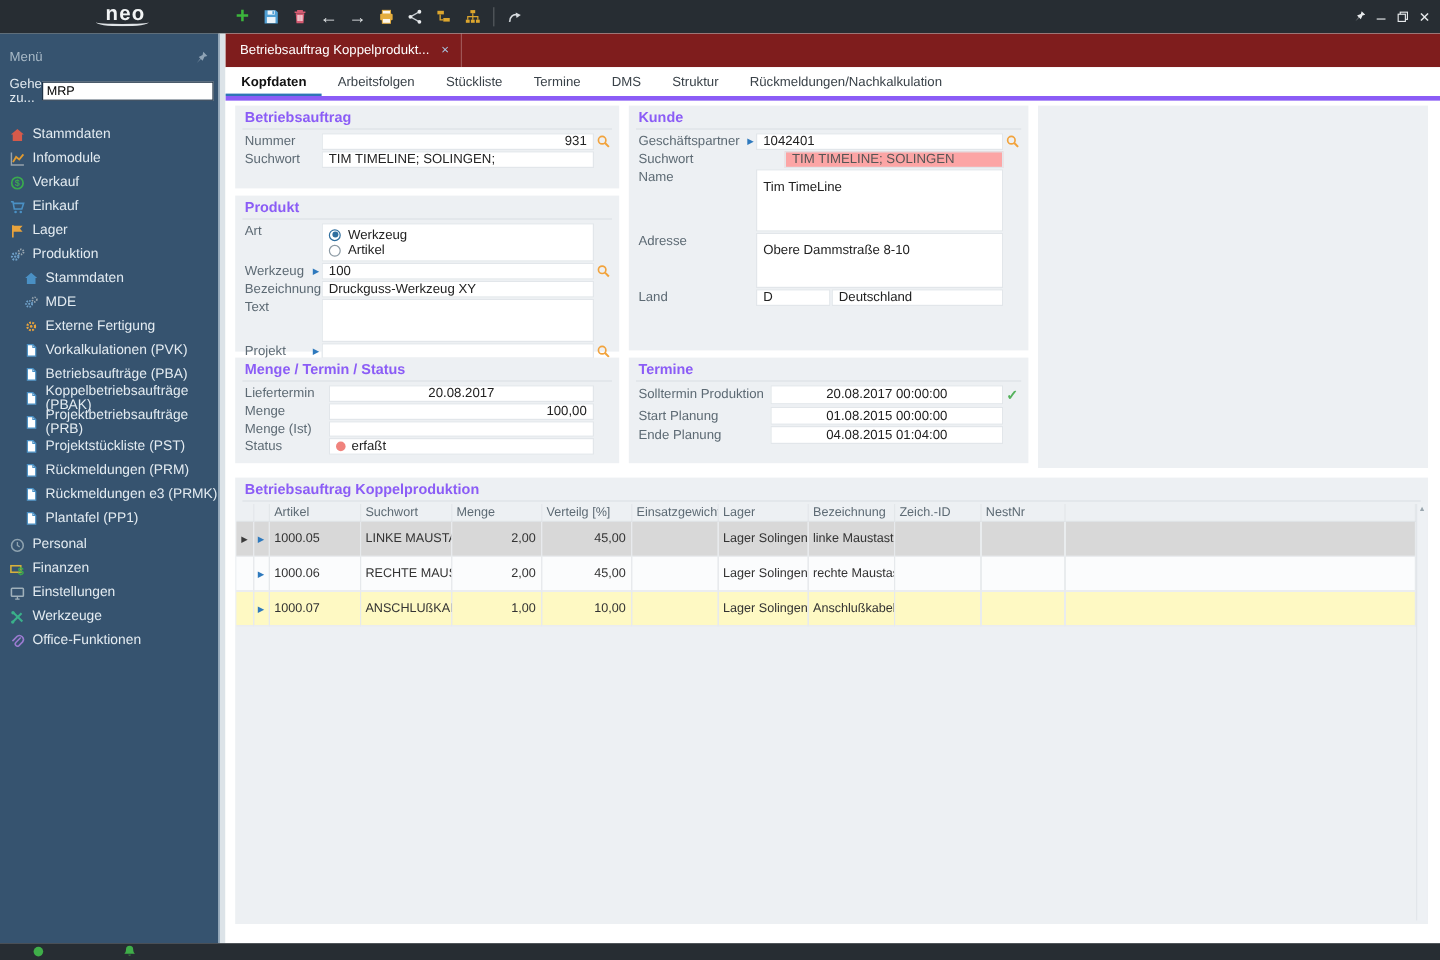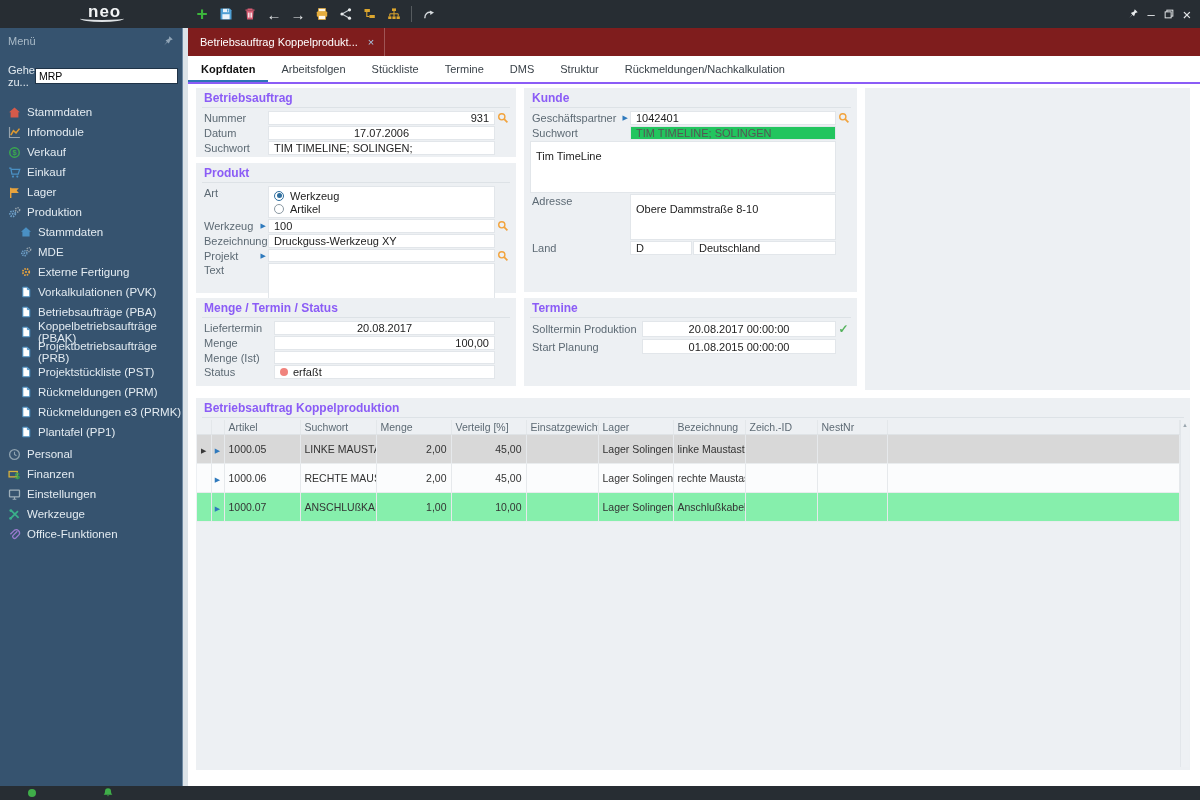--- a/index.html
+++ b/index.html
@@ -20,60 +20,60 @@
   .tsep { width:1px; height:16px; background:rgba(255,255,255,.22); margin:0 5px; }
   .winctl { position:absolute; right:4px; top:0; height:28px; display:flex; align-items:center; }
   .wbtn { width:18px; height:22px; display:flex; align-items:center; justify-content:center;
           color:#e6e9eb; font-size:13px; }
 
   
   .sidebar { position:absolute; left:0; top:28px; width:182px; height:758px; background:#36536f;
              color:#e3ebf1; }
   .sgutter { position:absolute; left:182px; top:28px; width:6px; height:758px; background:#dce3e8;
              border-left:1px solid #6f8aa3; }
-  .menuhdr { height:26px; display:flex; align-items:center; padding:0 8px; color:#a9bac7;
+  .menuhdr { height:26px; display:flex; align-items:flex-end; padding:0 8px; color:#a9bac7;
              font-size:11px; }
   .menuhdr .sp { flex:1; }
   .gotorow { display:flex; align-items:center; padding:4px 6px 4px 8px; margin-top:6px; }
   .gotolbl { font-size:11px; width:38px; }
   .gotoinput { flex:1; height:16px; border:1px solid #1f3347; font-size:10.5px; padding:0 3px;
              font-family:"Liberation Sans",sans-serif; }
   .menulist { margin-top:10px; }
   .mi { height:20px; display:flex; align-items:center; font-size:11.5px; padding-left:8px; }
   .mi.sub { padding-left:20px; }
   .mi .ic { width:13px; height:13px; flex-shrink:0; margin-right:6px; }
   .mi.sub .ic { width:12px; height:12px; }
   .mi.gap { margin-top:2px; }
 
   
   .main { position:absolute; left:188px; top:28px; width:1012px; height:758px; background:#fff; }
   .docstrip { position:absolute; left:0; top:0; width:1012px; height:28px; background:#7f1d1d; }
   .doctab { height:28px; display:inline-flex; align-items:center; padding:0 10px 0 12px;
             color:#fff; font-size:11px; border-right:1px solid rgba(255,255,255,.25); }
   .doctab .x { color:#a9cce8; margin-left:10px; font-size:11px; }
   .tabbar { position:absolute; left:0; top:28px; width:1012px; height:28px; background:#fff;
-            border-bottom:2px solid #8b5cf6; display:flex; }
+            border-bottom:4px solid #8b5cf6; display:flex; }
   .tab { padding:0 13px; line-height:26px; font-size:11px; color:#3a4249; }
   .tab.active { font-weight:bold; color:#111; border-bottom:2px solid #2e75b6; }
 
   .content { position:absolute; left:0; top:56px; width:1012px; height:702px; background:#fff; }
   .panel { position:absolute; background:#edf0f3; padding:0 6px; }
   .ptitle { font-size:12px; font-weight:bold; color:#8b5cf6; padding:3px 2px 2px;
             border-bottom:1px solid #dde2e6; margin-bottom:3px; }
   .frow { display:flex; margin-bottom:1px; min-height:13px; font-size:11px; align-items:stretch; }
   .flabel { color:#5d6a74; padding:0 4px 0 2px; display:flex; align-items:center;
             position:relative; flex-shrink:0; }
   .flabel.top { align-items:flex-start; padding-top:1px; }
   .w66 { width:66px; } .w72 { width:72px; } .w100 { width:100px; } .w112 { width:112px; }
   .navarr { position:absolute; right:2px; top:50%; transform:translateY(-50%);
             color:#2e79bd; font-size:7px; }
   .fbox { flex:1; background:#fff; border:1px solid #e2e6ea; padding:0 5px; display:flex;
           align-items:center; color:#222; min-width:0; }
   .fbox.center { justify-content:center; } .fbox.right { justify-content:flex-end; }
-  .fbox.ro { background:#22c55e; color:#555; }
+  .fbox.ro { background:#fca5a5; color:#555;margin-left:24px; }
   .fbox.tall { align-items:flex-start; padding-top:2px; }
   .icslot { width:15px; display:flex; align-items:center; justify-content:center; flex-shrink:0; }
   .radiobox { flex-direction:column; align-items:stretch; padding:2px 5px; }
   .radioline { display:flex; align-items:center; height:13px; }
   .radio { width:10px; height:10px; border:1px solid #8b99a3; border-radius:50%; background:#fff;
            margin-right:6px; position:relative; flex-shrink:0; }
   .radio.sel { border-color:#2f6e9e; }
   .radio.sel::after { content:''; position:absolute; left:1.5px; top:1.5px; width:5px; height:5px;
            border-radius:50%; background:#2f6e9e; }
   .sdot { width:8px; height:8px; border-radius:50%; background:#f0837d; margin-right:5px; }
@@ -92,21 +92,21 @@
   
   .ktable { border-collapse:collapse; table-layout:fixed; width:983px; font-size:10.5px;
             margin-left:1px; }
   .ktable th { font-weight:normal; color:#5d6a74; text-align:left; padding:1px 4px;
             border-right:1px solid #e3e7ea; border-bottom:1px solid #dfe3e6; height:14px;
             background:#edf0f3; overflow:hidden; white-space:nowrap; }
   .ktable td { padding:1px 4px; border-right:1px solid #e6e9ec; border-bottom:1px solid #e9ecee;
             height:29px; overflow:hidden; white-space:nowrap; color:#333; }
   tr.sel td { background:#d8d8d8; }
   tr.r1 td { background:#fbfcfd; }
-  tr.r2 td { background:#86efac; }
+  tr.r2 td { background:#fef9c3; }
   td.num { text-align:right; }
   td.cc { text-align:center; padding:0; }
   .selarr { color:#3a3a3a; font-size:7px; }
   .rowarr { color:#2e79bd; font-size:7px; }
   .vscroll { position:absolute; top:22px; right:1px; bottom:3px; width:9px; background:#eef1f4;
             border-left:1px solid #e2e6ea; text-align:center; }
   .vscroll .up { color:#9aa6ae; font-size:6px; line-height:10px; }
 
   
   .statusbar { position:absolute; left:0; bottom:0; width:1200px; height:14px; background:#272d33; }
@@ -476,25 +476,20 @@
       <div class="frow">
         <div class="flabel w66">Nummer</div>
         <div class="fbox right">931</div>
         <div class="icslot">
             <svg class="ic12">
               <use href="#s-mag"></use>
             </svg>
           </div>
       </div>
       <div class="frow">
-        <div class="flabel w66">Datum</div>
-        <div class="fbox center">17.07.2006</div>
-        <div class="icslot"></div>
-      </div>
-      <div class="frow">
         <div class="flabel w66">Suchwort</div>
         <div class="fbox">TIM TIMELINE; SOLINGEN;</div>
         <div class="icslot"></div>
       </div>
     </div>
 
     <div class="panel" id="p-produkt">
       <div class="ptitle">Produkt</div>
       <div class="frow">
         <div class="flabel w66 top">Art</div>
@@ -520,36 +515,36 @@
             <svg class="ic12">
               <use href="#s-mag"></use>
             </svg>
           </div>
       </div>
       <div class="frow">
         <div class="flabel w66">Bezeichnung</div>
         <div class="fbox">Druckguss-Werkzeug XY</div>
         <div class="icslot"></div>
       </div>
+      <div class="frow" style="height:36px">
+        <div class="flabel w66 top">Text</div>
+        <div class="fbox tall"></div>
+        <div class="icslot"></div>
+      </div>
       <div class="frow">
         <div class="flabel w66">
             <span>Projekt</span>
             <span class="navarr">▶</span>
           </div>
         <div class="fbox"></div>
         <div class="icslot">
             <svg class="ic12">
               <use href="#s-mag"></use>
             </svg>
           </div>
-      </div>
-      <div class="frow" style="height:36px">
-        <div class="flabel w66 top">Text</div>
-        <div class="fbox tall"></div>
-        <div class="icslot"></div>
       </div>
       <div class="frow">
         <div class="flabel w66">Meilenstein</div>
         <div class="fbox"></div>
         <div class="icslot">
             <svg class="ic12">
               <use href="#s-mag"></use>
             </svg>
           </div>
       </div>
@@ -595,20 +590,21 @@
               <use href="#s-mag"></use>
             </svg>
           </div>
       </div>
       <div class="frow">
         <div class="flabel w100">Suchwort</div>
         <div class="fbox ro">TIM TIMELINE; SOLINGEN</div>
         <div class="icslot"></div>
       </div>
       <div class="frow" style="height:52px">
+        <div class="flabel w100 top">Name</div>
         <div class="fbox tall" style="padding-top:8px">Tim TimeLine</div>
         <div class="icslot"></div>
       </div>
       <div class="frow" style="height:46px">
         <div class="flabel w100 top">Adresse</div>
         <div class="fbox tall" style="padding-top:8px">Obere Dammstraße 8-10</div>
         <div class="icslot"></div>
       </div>
       <div class="frow">
         <div class="flabel w100">Land</div>
@@ -623,20 +619,25 @@
       <div class="frow" style="min-height:16px">
         <div class="flabel w112">Solltermin Produktion</div>
         <div class="fbox center">20.08.2017 00:00:00</div>
         <div class="icslot">
             <span class="check">✓</span>
           </div>
       </div>
       <div class="frow" style="min-height:15px; margin-top:2px">
         <div class="flabel w112">Start Planung</div>
         <div class="fbox center">01.08.2015 00:00:00</div>
+        <div class="icslot"></div>
+      </div>
+      <div class="frow" style="min-height:15px">
+        <div class="flabel w112">Ende Planung</div>
+        <div class="fbox center">04.08.2015 01:04:00</div>
         <div class="icslot"></div>
       </div>
     </div>
 
     <div class="panel" id="p-empty"></div>
 
     <div class="panel" id="p-koppel">
       <div class="ptitle">Betriebsauftrag Koppelproduktion</div>
       <table class="ktable">
         <colgroup>

